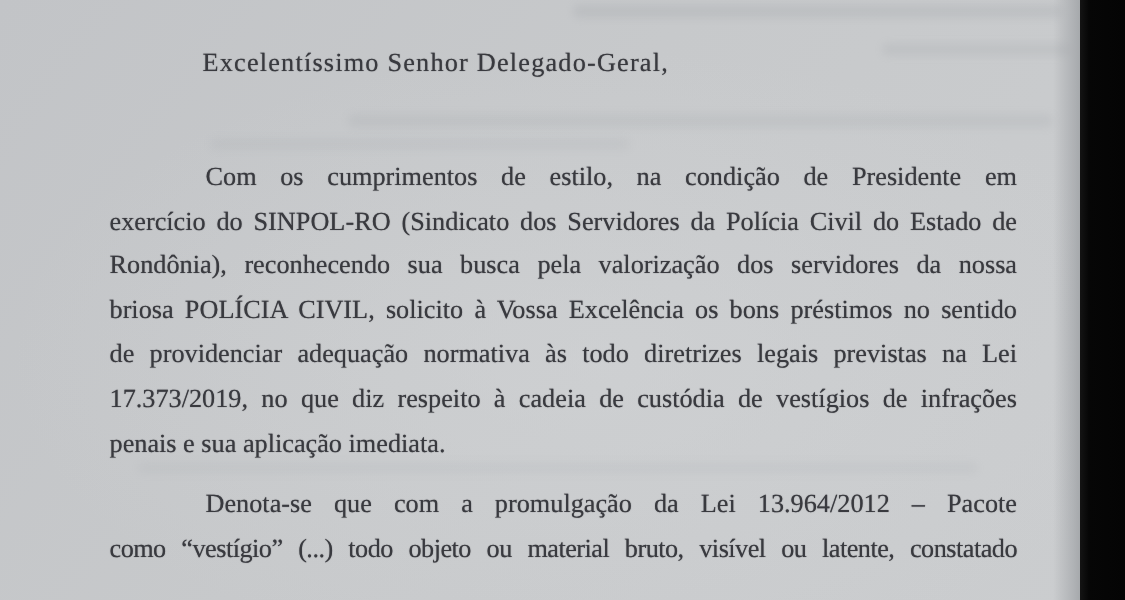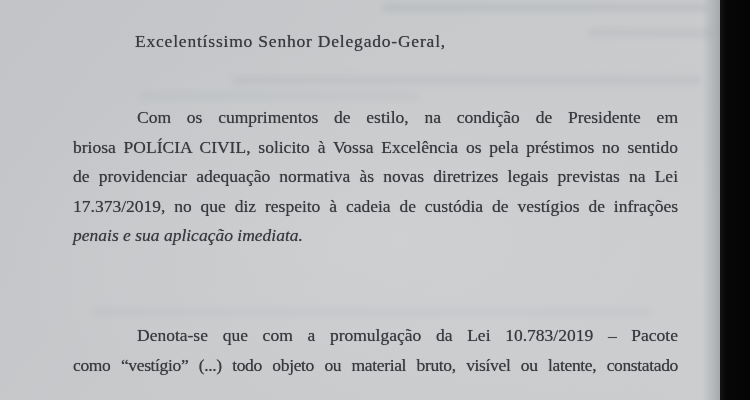--- a/index.html
+++ b/index.html
@@ -81,21 +81,21 @@
     width: 605px;
   }
   .para-1 { top: 103px; }
   .para-2 { top: 321px; }
   .justified {
     text-align: justify;
     text-align-last: justify;
   }
   .indent-first { padding-left: 64px; }
   .indent-first.justified { text-align-last: justify; }
-  .plain-last { text-align: left; font-style: italic; }
+  .plain-last { text-align: left; }
   .tight { letter-spacing: -0.35px; }
 </style>
 </head>
 <body>
 
 <div class="photo">
 
   <div class="paper"></div>
 
   <div class="smudge s1"></div>
@@ -103,28 +103,30 @@
   <div class="smudge s3"></div>
   <div class="smudge s4"></div>
   <div class="smudge s5"></div>
 
   <div class="text-layer">
 
     <div class="doc-line salutation">Excelentíssimo Senhor Delegado-Geral,</div>
 
     <div class="paragraph para-1">
       <div class="doc-line justified indent-first">Com os cumprimentos de estilo, na condição de Presidente em</div>
-      <div class="doc-line justified">briosa POLÍCIA CIVIL, solicito à Vossa Excelência os pela préstimos no sentido</div>
-      <div class="doc-line justified">de providenciar adequação normativa às novas diretrizes legais previstas na Lei</div>
+      <div class="doc-line justified">exercício do SINPOL-RO (Sindicato dos Servidores da Polícia Civil do Estado de</div>
+      <div class="doc-line justified">Rondônia), reconhecendo sua busca pela valorização dos servidores da nossa</div>
+      <div class="doc-line justified">briosa POLÍCIA CIVIL, solicito à Vossa Excelência os bons préstimos no sentido</div>
+      <div class="doc-line justified">de providenciar adequação normativa às todo diretrizes legais previstas na Lei</div>
       <div class="doc-line justified">17.373/2019, no que diz respeito à cadeia de custódia de vestígios de infrações</div>
       <div class="doc-line plain-last">penais e sua aplicação imediata.</div>
     </div>
 
     <div class="paragraph para-2">
-      <div class="doc-line justified indent-first">Denota-se que com a promulgação da Lei 10.783/2019 – Pacote</div>
+      <div class="doc-line justified indent-first">Denota-se que com a promulgação da Lei 13.964/2012 – Pacote</div>
       <div class="doc-line justified tight">como “vestígio” (...) todo objeto ou material bruto, visível ou latente, constatado</div>
     </div>
 
   </div>
 
   <div class="paper-edge-shade"></div>
   <div class="photo-background-band"></div>
 
 </div>
 

